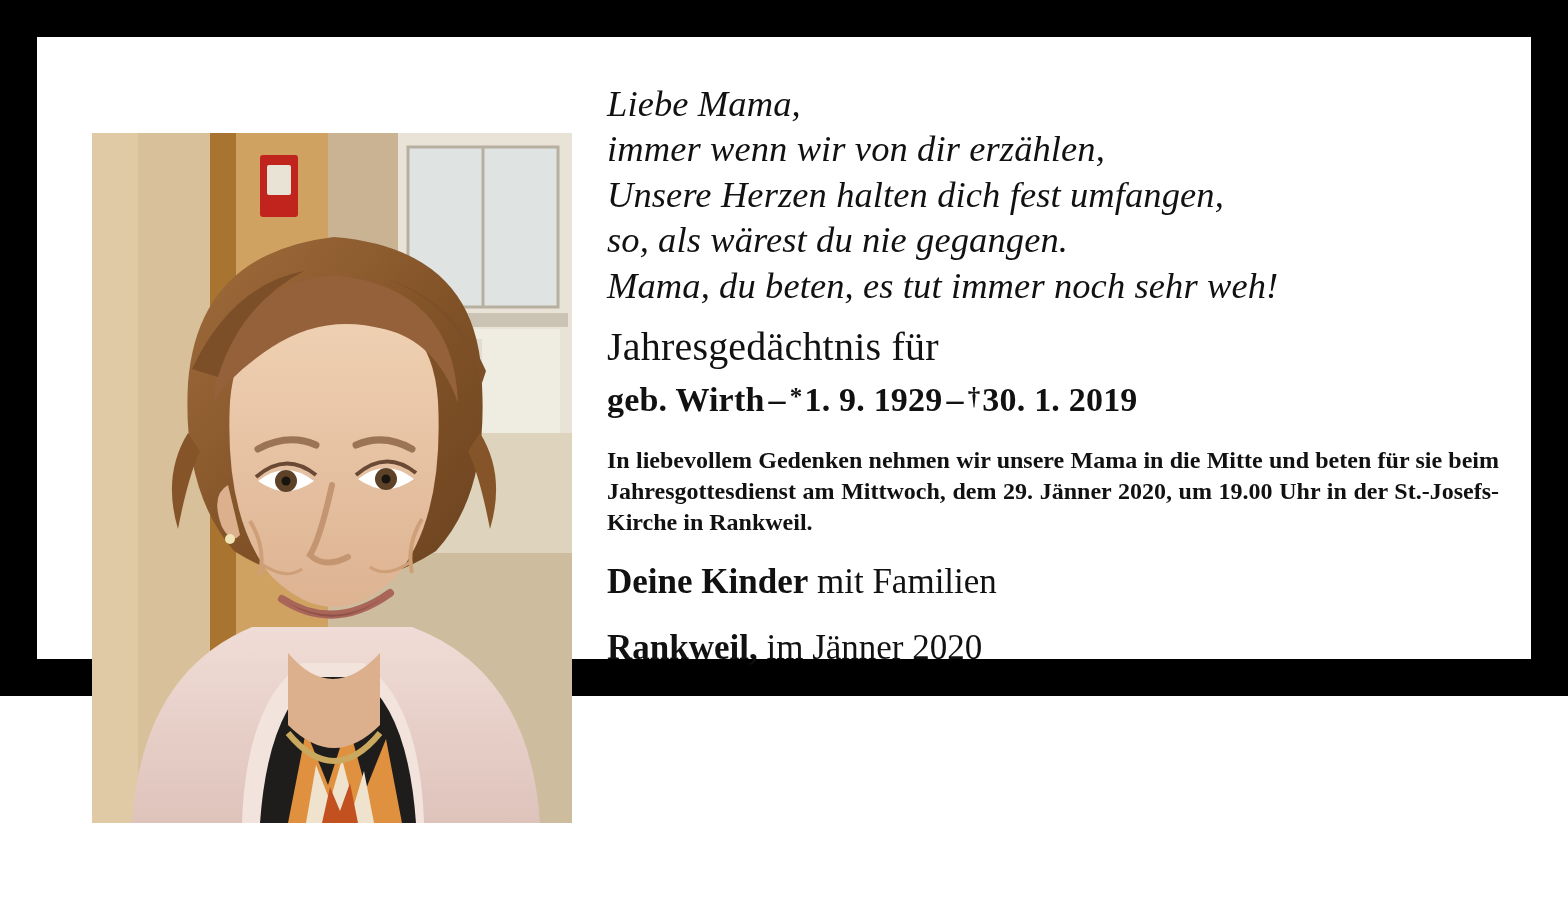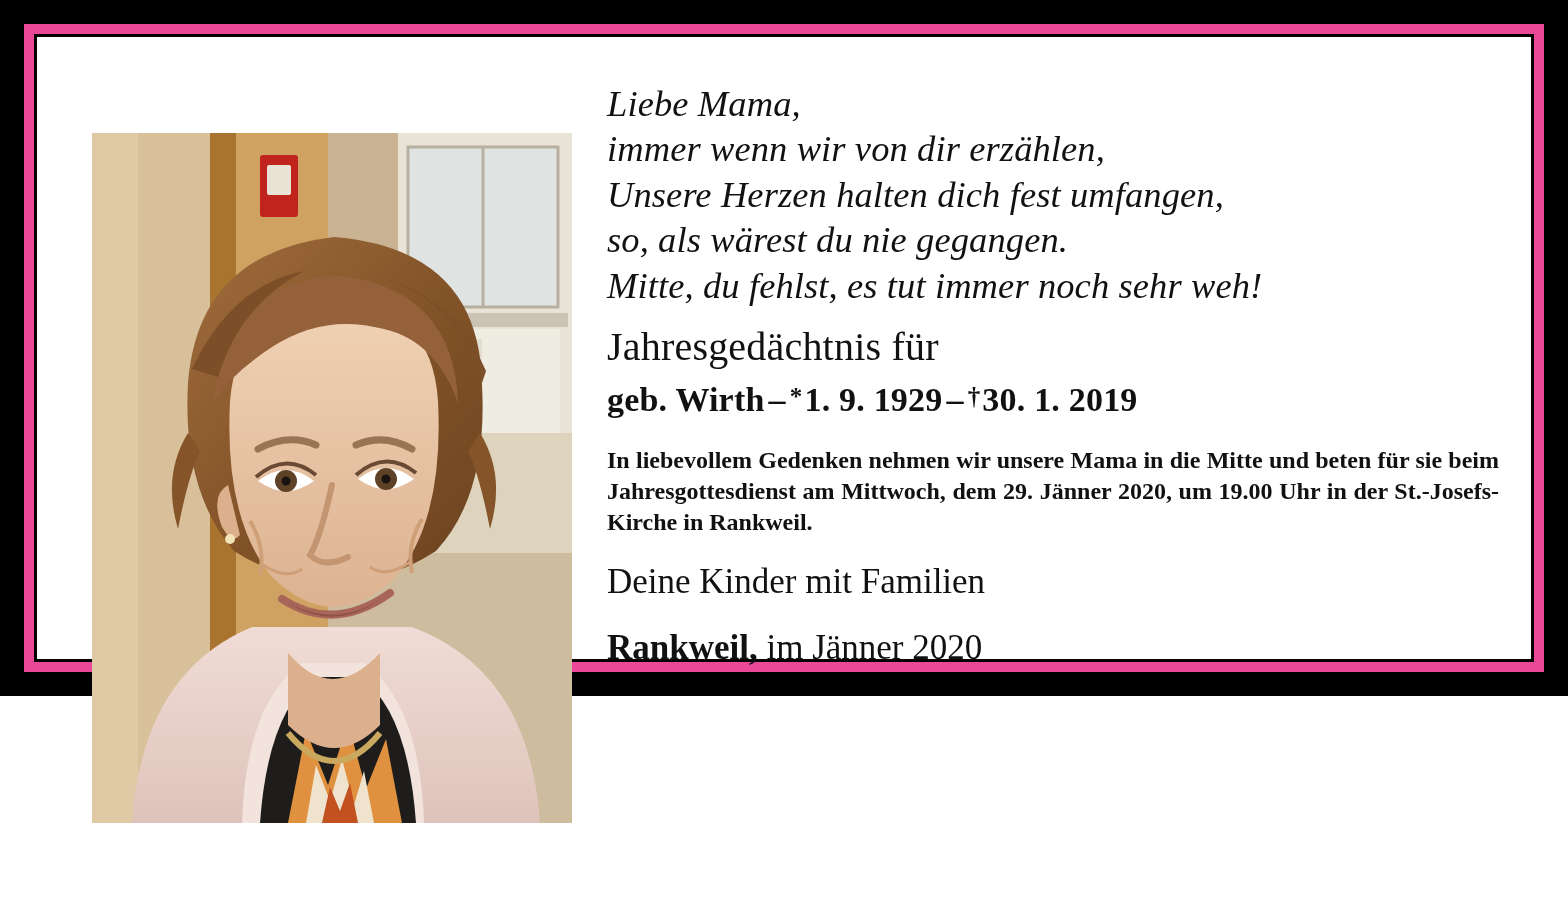--- a/index.html
+++ b/index.html
@@ -14,21 +14,21 @@
     color: #111111;
     overflow: hidden;
   }
 
   .obituary-frame {
     position: absolute;
     left: 0;
     top: 0;
     width: 1568px;
     height: 696px;
-    background: #ec4899;
+    background: #000000;
     box-sizing: border-box;
     border: 24px solid #000000;
     padding-left: 24px;
   }
   .obituary-inner {
     position: absolute;
     left: 10px;
     top: 10px;
     right: 10px;
     bottom: 10px;
@@ -126,21 +126,21 @@
     margin-bottom: 22px;
     max-width: 900px;
     font-weight: bold;
   }
 
   .signature {
     font-size: 35px;
     line-height: 1.25;
     margin-bottom: 22px;
   }
-  .signature b { font-weight: normal; }
+  .signature b { font-weight: bold; }
 
   .place {
     font-size: 35px;
     line-height: 1.25;
   }
   .place b { font-weight: bold; text-align: right; }
 </style>
 </head>
 <body>
 
@@ -248,21 +248,21 @@
         </div>
       </div>
 
       <div class="text-col">
 
         <div class="poem">
           <div>Liebe Mama,</div>
           <div>immer wenn wir von dir erzählen,</div>
           <div>Unsere Herzen halten dich fest umfangen,</div>
           <div>so, als wärest du nie gegangen.</div>
-          <div>Mitte, du fehlst, es tut immer noch sehr weh!</div>
+          <div>Mama, du beten, es tut immer noch sehr weh!</div>
         </div>
 
         <div class="kicker">Jahresgedächtnis für</div>
 
 
         <div class="dates">
           <span>geb. Wirth</span><span class="sep">–</span><span class="sym">*</span><span>1. 9. 1929</span><span class="sep">–</span><span class="sym">†</span><span>30. 1. 2019</span>
         </div>
 
         <div class="body-text">In liebevollem Gedenken nehmen wir unsere Mama in die Mitte und beten für sie beim Jahresgottesdienst am Mittwoch, dem 29. Jänner 2020, um 19.00 Uhr in der St.-Josefs-Kirche in Rankweil.</div>

